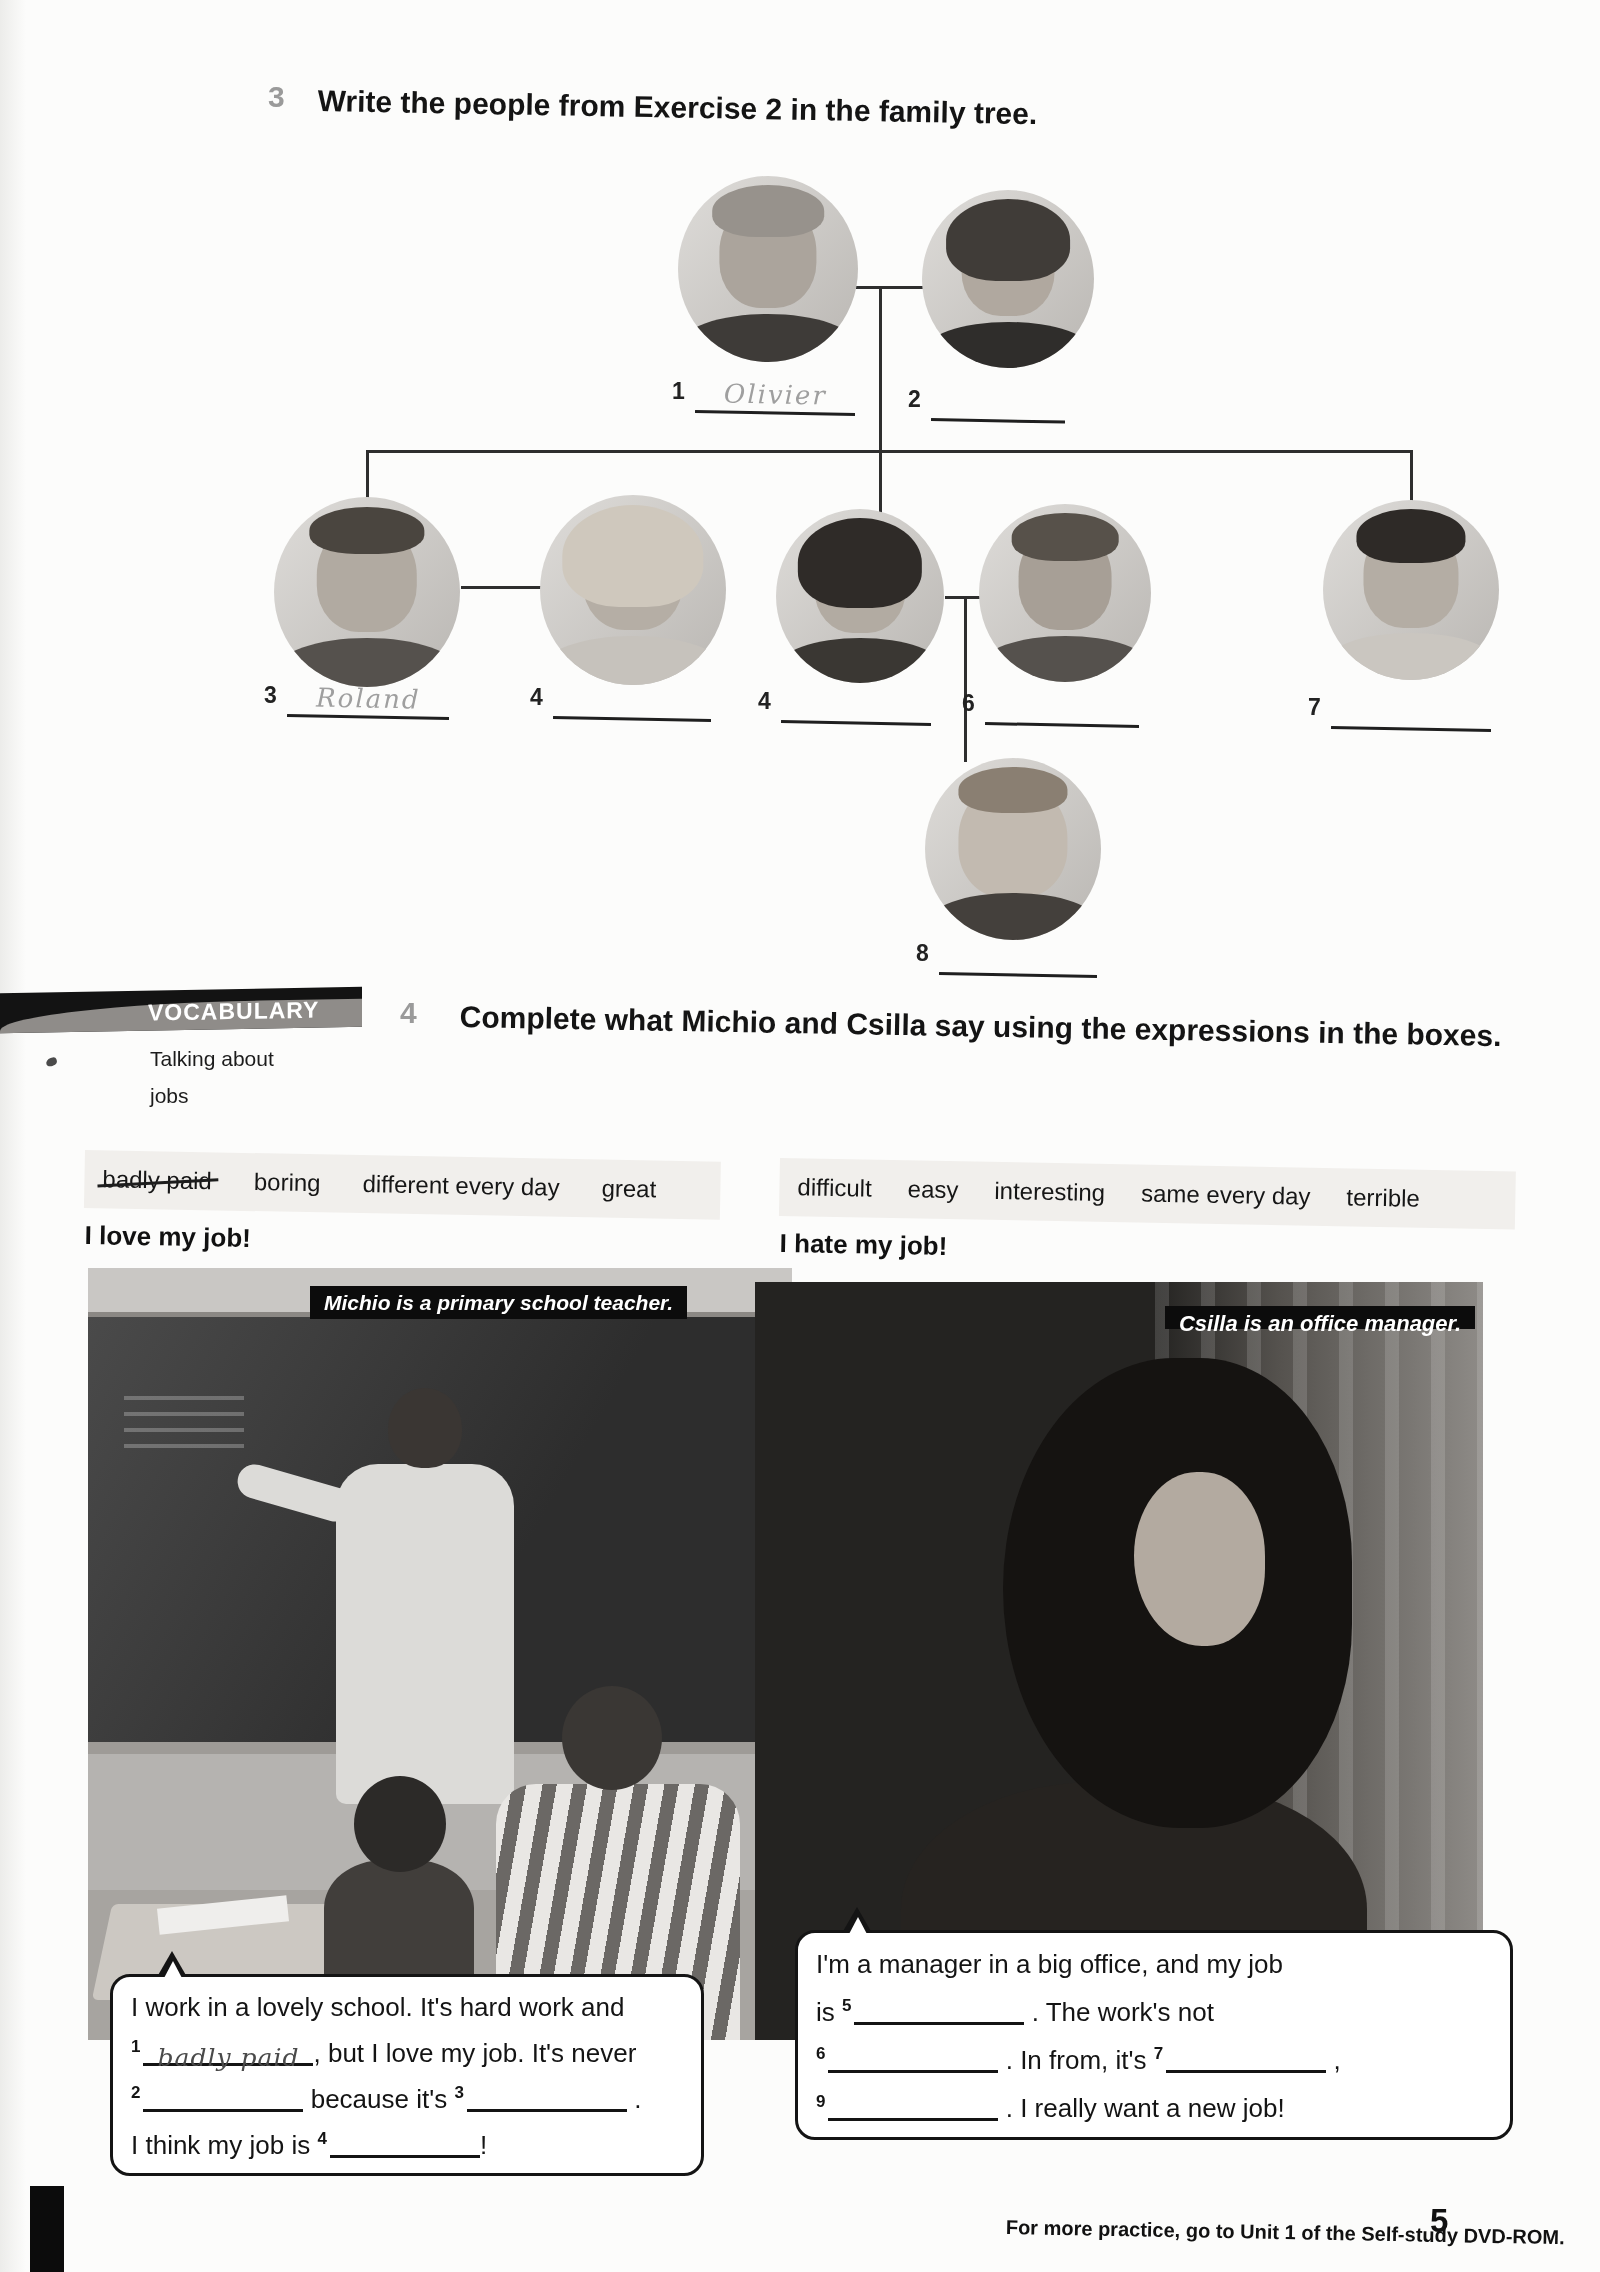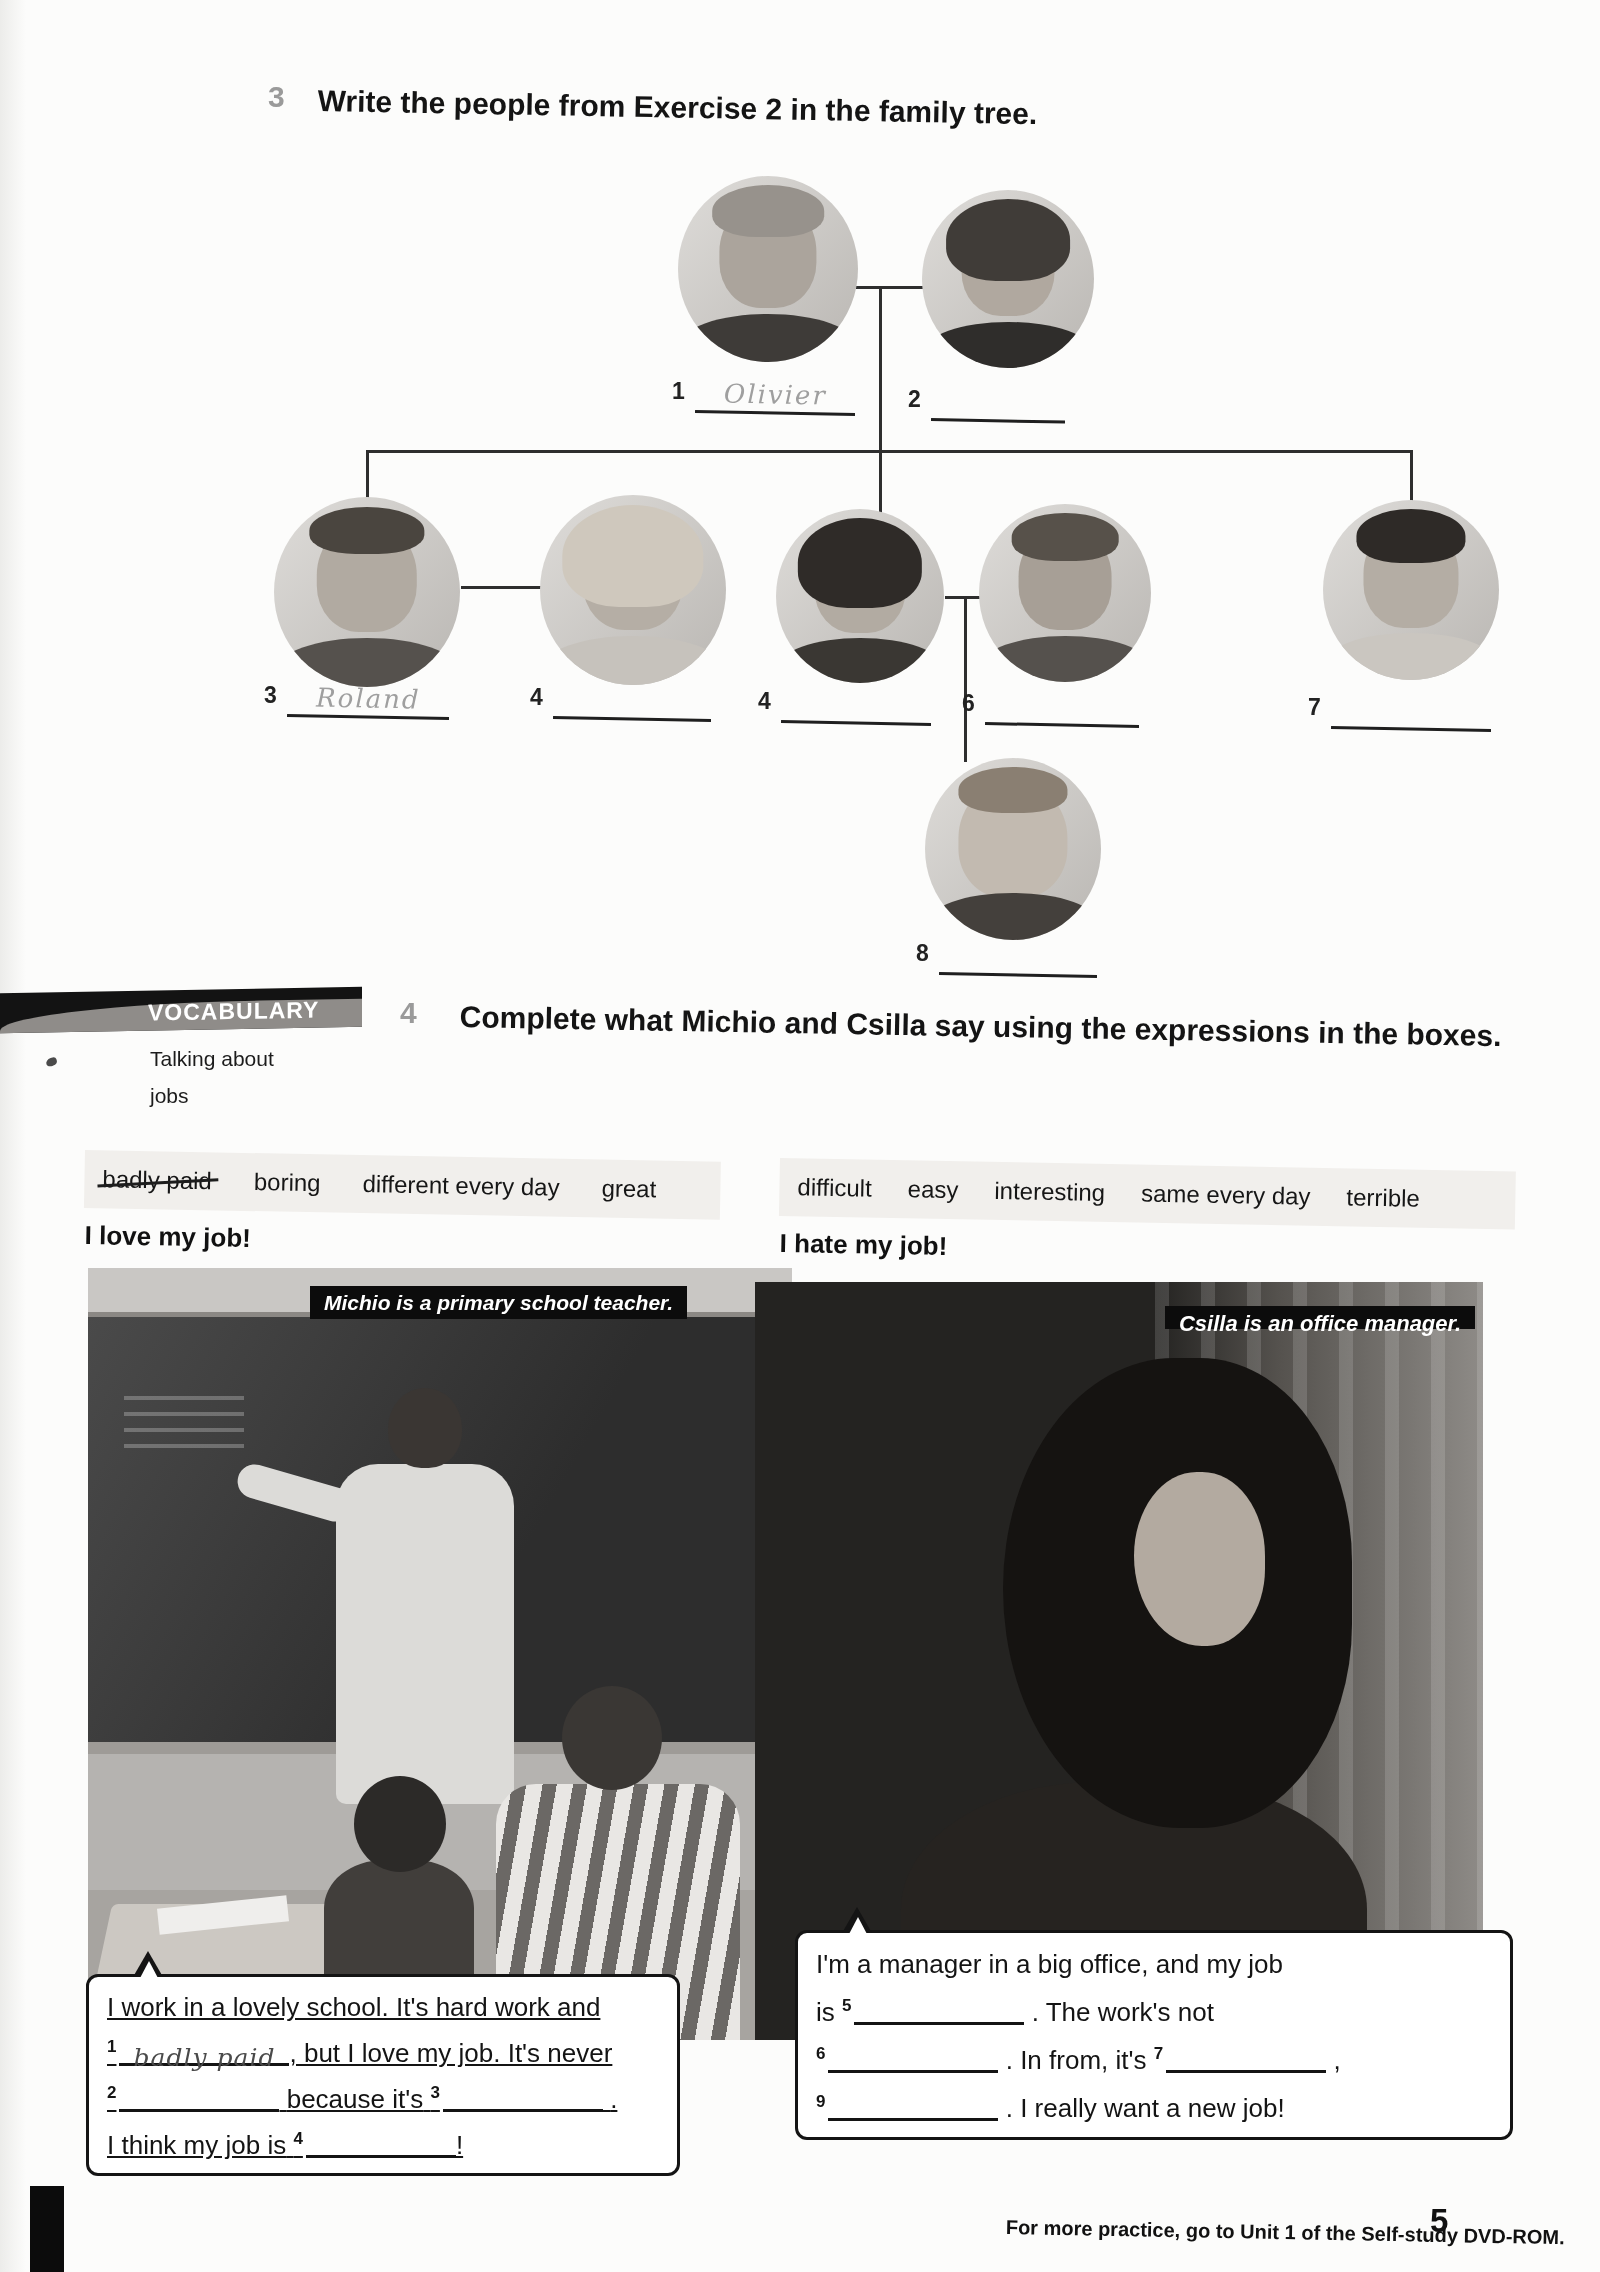--- a/index.html
+++ b/index.html
@@ -84,21 +84,21 @@
   .cs-bg{position:absolute;left:0;top:0;width:100%;height:100%;
         background:linear-gradient(90deg,#242321 0 55%,#55524e 72%,#8e8b87 100%);}
   .cs-blinds{position:absolute;right:0;top:0;width:45%;height:100%;
         background:repeating-linear-gradient(90deg,rgba(255,255,255,.14) 0 14px,transparent 14px 46px);}
   .cs-hair{position:absolute;left:34%;top:10%;width:48%;height:62%;background:#151311;
         border-radius:52% 46% 46% 54%;}
   .cs-face{position:absolute;left:52%;top:25%;width:18%;height:23%;background:#b3aaa0;border-radius:50% 50% 46% 54%;}
   .cs-body{position:absolute;left:20%;bottom:-6%;width:64%;height:40%;background:#262320;border-radius:42% 42% 0 0;}
 
   
-  .bubble{position:absolute;background:#fff;border:3px solid #141414;border-radius:12px;
+  .bubble{position:absolute;background:#fff;border:3px solid #141414;border-radius:20px;
         font-size:26px;color:#141414;padding:10px 18px 8px 18px;}
   .bubble::before{content:"";position:absolute;top:-26px;left:44px;border:15px solid transparent;
         border-bottom:26px solid #141414;border-top:0;}
   .bubble::after{content:"";position:absolute;top:-16px;left:50px;border:10px solid transparent;
         border-bottom:19px solid #fff;border-top:0;}
   .bline{white-space:nowrap;}
   .bubble-left .bline{line-height:40px;}
   .bubble-right .bline{line-height:42px;}
   .bnum{font-size:17px;font-weight:bold;vertical-align:10px;margin-right:3px;}
   .blank{display:inline-block;border-bottom:3px solid #141414;height:26px;vertical-align:-4px;text-align:center;} .w150{width:150px;} .w160{width:160px;} .w170{width:170px;}
@@ -243,21 +243,21 @@
 
   <div class="photo" style="left:755px;top:1282px;width:728px;height:758px;">
     <div class="cs-bg"></div>
     <div class="cs-blinds"></div>
     <div class="cs-body"></div>
     <div class="cs-hair"></div>
     <div class="cs-face"></div>
     <div class="caption" style="right:8px;top:24px;font-size:22px;height:23px;line-height:35px;">Csilla is an office manager.</div>
   </div>
 
-  <div class="bubble bubble-left" style="left:86px;top:1974px;width:552px;text-decoration:underline;">
+  <div class="bubble bubble-left" style="left:110px;top:1974px;width:552px;">
     <div class="bline">
       <span>I work in a lovely school. It's hard work and</span>
     </div>
     <div class="bline">
       <sup class="bnum">1</sup><span class="blank w170"><span class="hand">badly paid</span></span><span>, but I love my job. It's never</span>
     </div>
     <div class="bline">
       <sup class="bnum">2</sup><span class="blank w160"></span>
       <span>because it's</span>
       <sup class="bnum">3</sup><span class="blank w160"></span>

